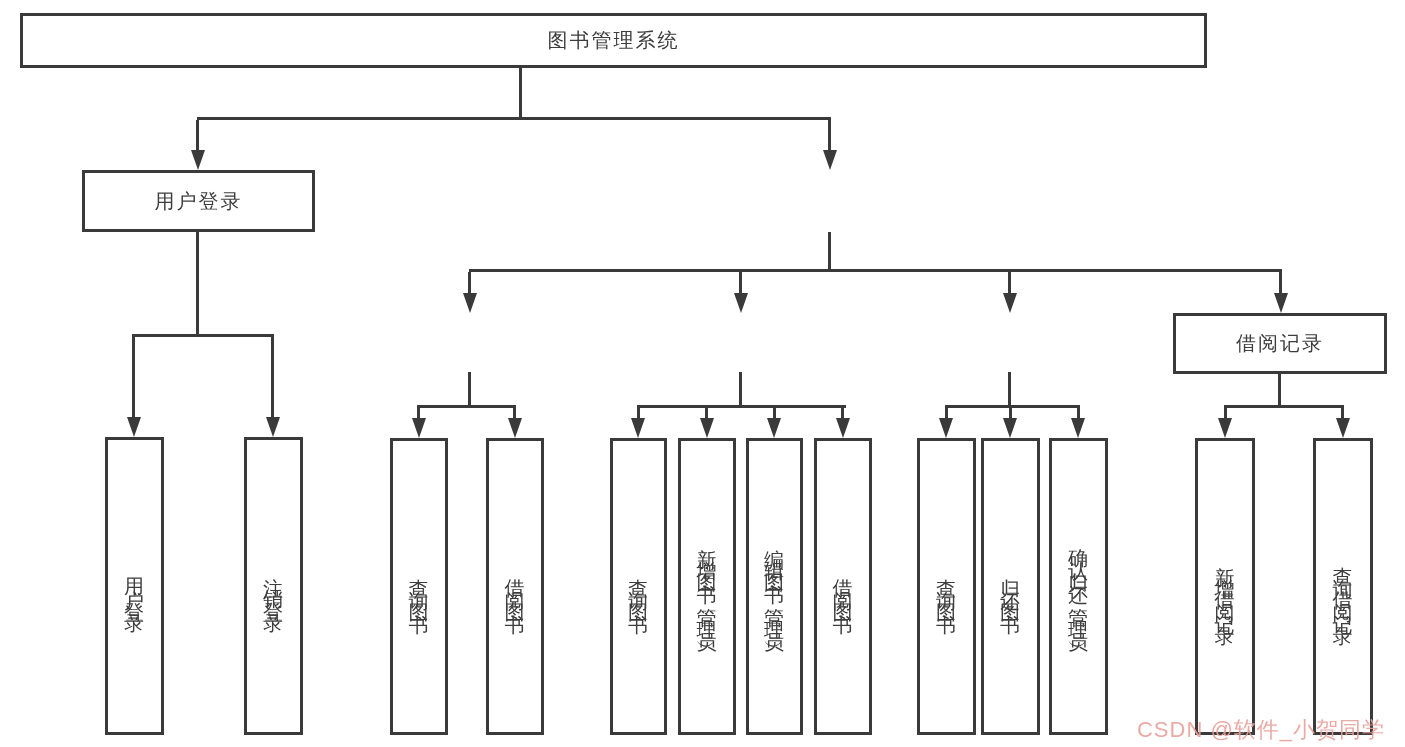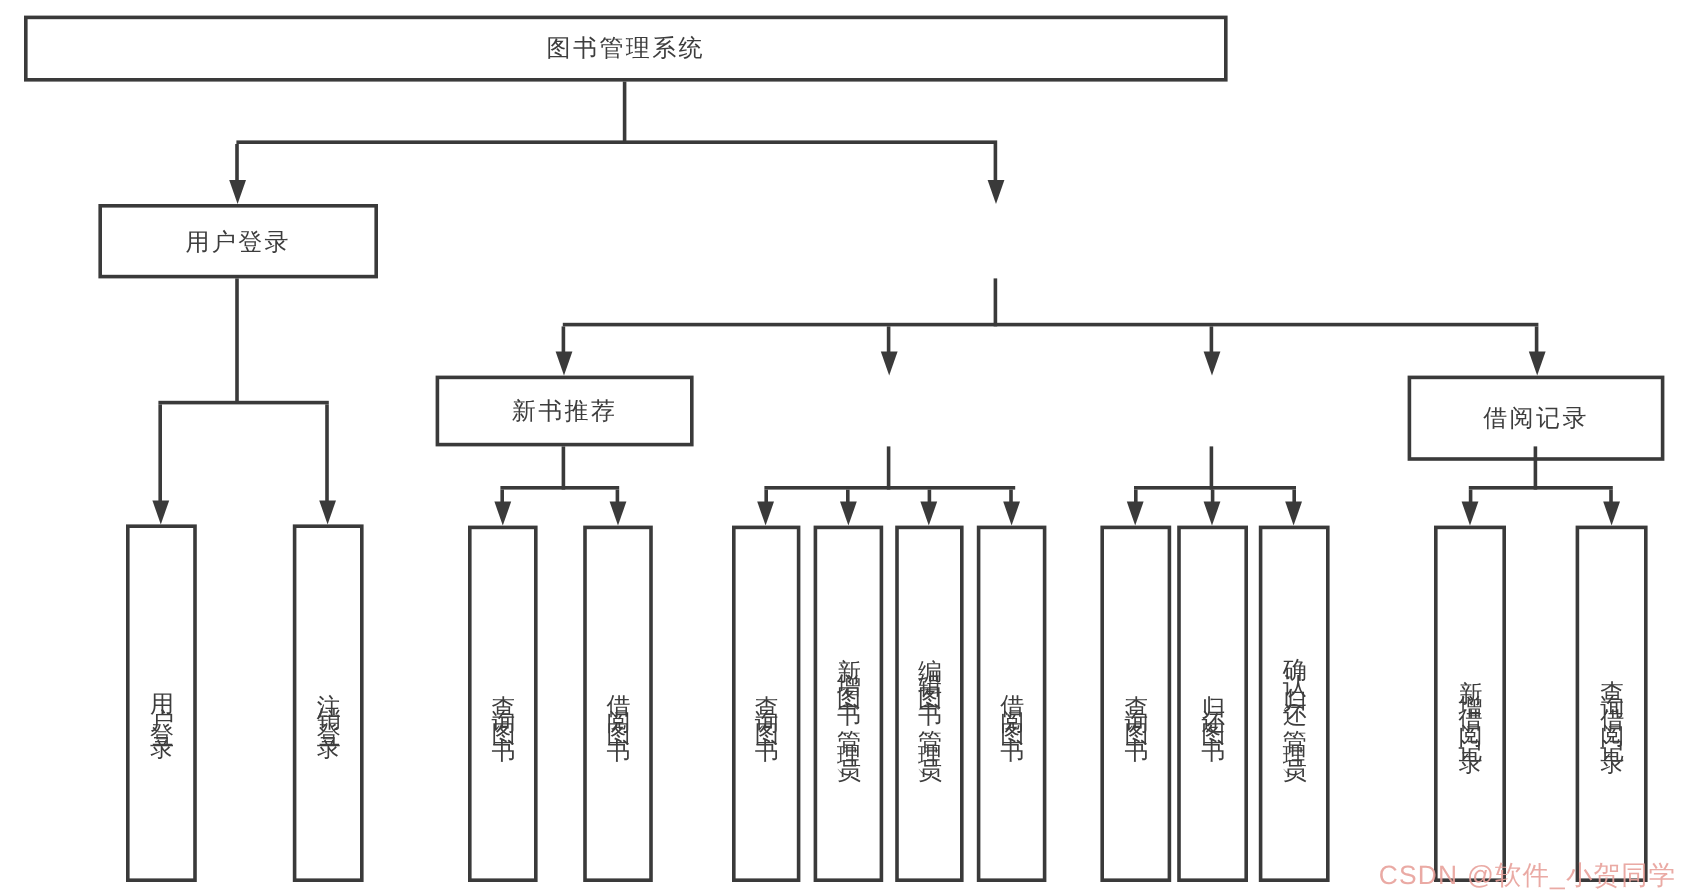--- a/index.html
+++ b/index.html
@@ -40,51 +40,48 @@
   .ln { position: absolute; background: var(--line); }
   .arrowhead {
     position: absolute;
     width: 0; height: 0;
     border-left: 7px solid transparent;
     border-right: 7px solid transparent;
     border-top: 20px solid var(--line);
   }
   .watermark {
     position: absolute;
-    right: 8px;
+    right: 20px;
     bottom: 2px;
     font-size: 22px;
     letter-spacing: 1px;
     color: var(--watermark);
     opacity: 0.9;
     z-index: 5;
     pointer-events: none;
   }
 </style>
 </head>
 <body>
 
 <div class="canvas">
 
-  <div class="node hnode" style="left:20px; top:13px; width:1003px; height:55px;">
+  <div class="node hnode" style="left:20px; top:13px; width:1187px; height:55px;">
     <span>图书管理系统</span>
   </div>
 
   <div class="node hnode" style="left:82px; top:170px; width:233px; height:62px;">
     <span>用户登录</span>
   </div>
 
 
-  <div class="node hnode" style="left:363px; top:313px; width:215px; height:59px;">
-    <span>新书推荐</span>
-  </div>
 
 
 
-  <div class="node hnode" style="left:1173px; top:313px; width:214px; height:71px;">
+  <div class="node hnode" style="left:1173px; top:313px; width:214px; height:61px;">
     <span>借阅记录</span>
   </div>
 
   <div class="node vnode" style="left:105px; top:437px; width:59px; height:298px;">
     <span class="vtext">用户登录</span>
   </div>
   <div class="node vnode" style="left:244px; top:437px; width:59px; height:298px;">
     <span class="vtext">注销登录</span>
   </div>
 

